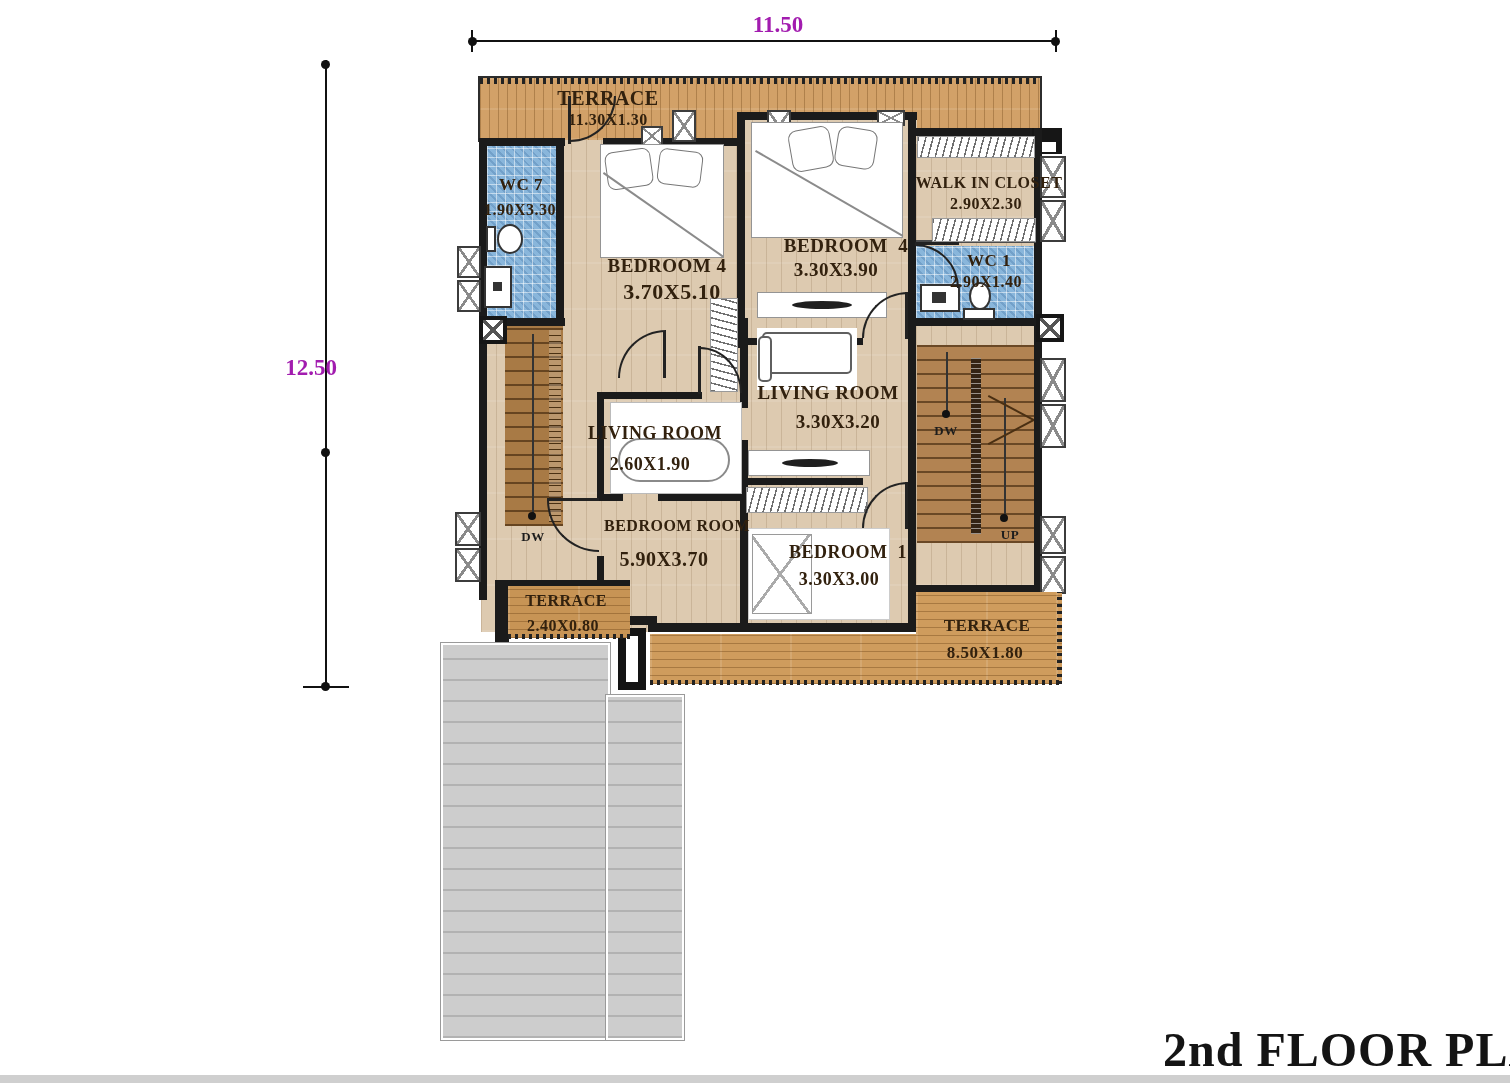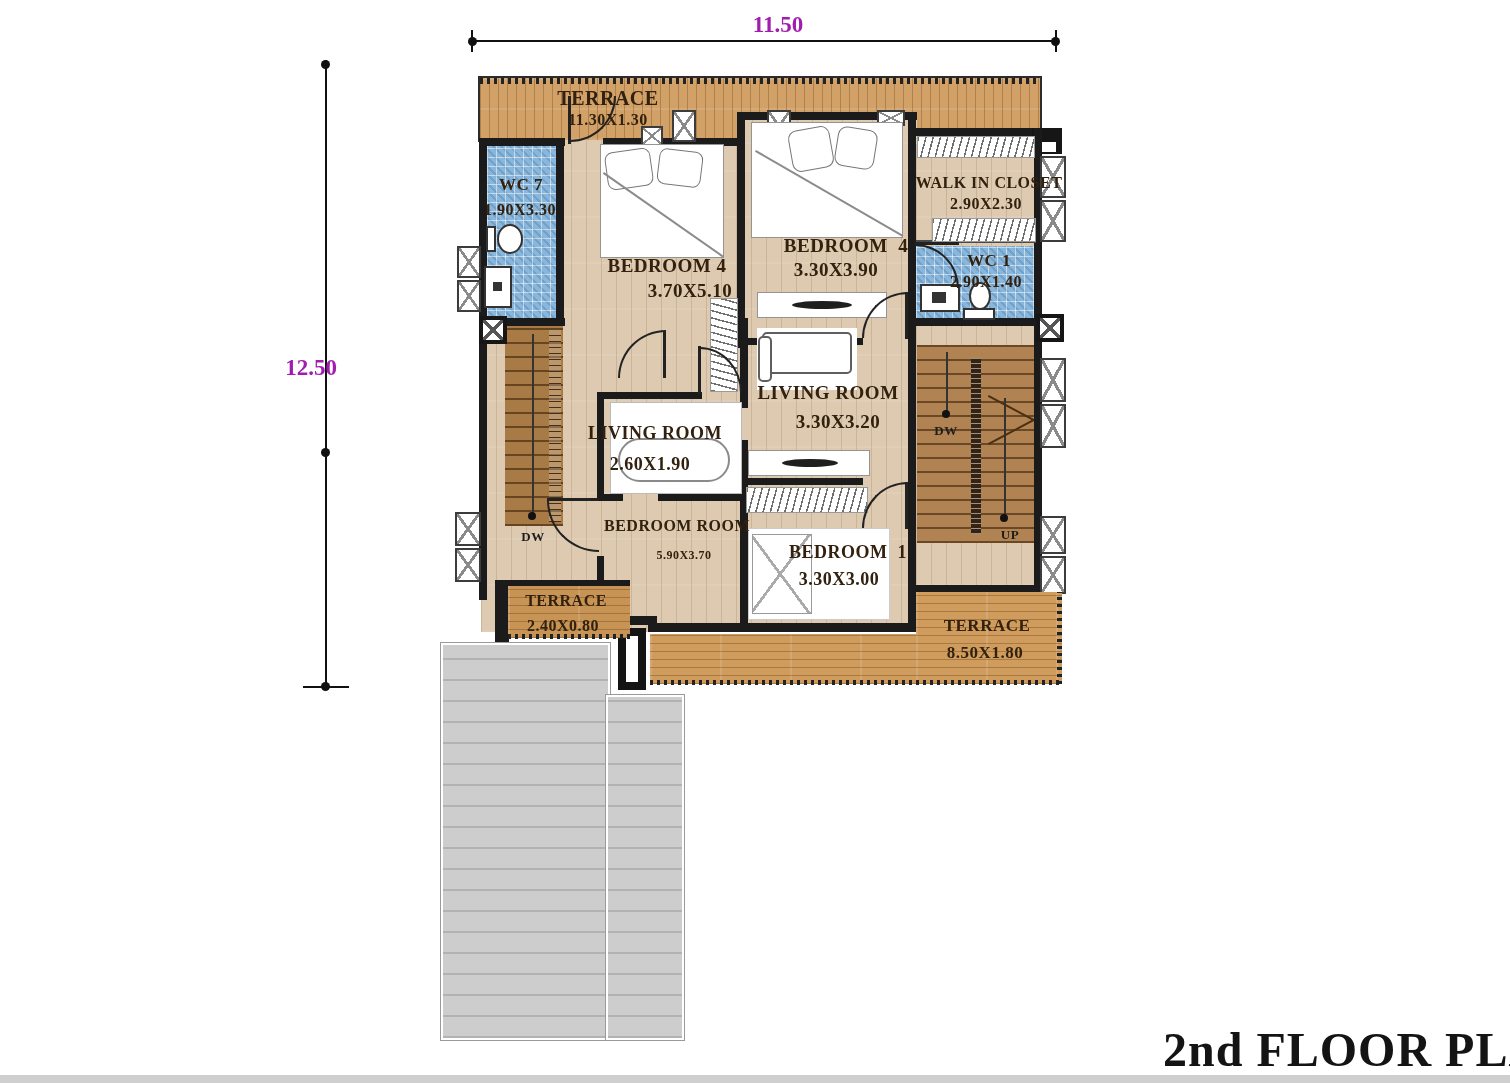--- a/index.html
+++ b/index.html
@@ -210,39 +210,39 @@
   <div class="abs roof" style="left:443px;top:645px;width:165px;height:393px"></div>
   <div class="abs roof" style="left:608px;top:697px;width:74px;height:341px"></div>
 
   <div class="lbl" style="left:608px;top:88px;font-size:20px">TERRACE</div>
   <div class="lbl" style="left:608px;top:112px;font-size:16px">11.30X1.30</div>
 
   <div class="lbl" style="left:521px;top:176px;font-size:17px">WC 7</div>
   <div class="lbl" style="left:520px;top:202px;font-size:16px">1.90X3.30</div>
 
   <div class="lbl" style="left:667px;top:256px;font-size:19px">BEDROOM 4</div>
-  <div class="lbl" style="left:690px;top:281px;font-size:19px">3.70X5.10</div>
+  <div class="lbl" style="left:672px;top:281px;font-size:22px">3.70X5.10</div>
 
   <div class="lbl" style="left:846px;top:236px;font-size:19px">BEDROOM  4</div>
   <div class="lbl" style="left:836px;top:260px;font-size:19px">3.30X3.90</div>
 
   <div class="lbl" style="left:989px;top:175px;font-size:16px">WALK IN CLOSET</div>
   <div class="lbl" style="left:986px;top:196px;font-size:16px">2.90X2.30</div>
 
   <div class="lbl" style="left:989px;top:252px;font-size:17px">WC 1</div>
   <div class="lbl" style="left:986px;top:274px;font-size:16px">2.90X1.40</div>
 
   <div class="lbl" style="left:828px;top:383px;font-size:19px">LIVING ROOM</div>
   <div class="lbl" style="left:838px;top:412px;font-size:19px">3.30X3.20</div>
 
   <div class="lbl" style="left:655px;top:424px;font-size:18px">LIVING ROOM</div>
   <div class="lbl" style="left:650px;top:455px;font-size:18px">2.60X1.90</div>
 
   <div class="lbl" style="left:677px;top:518px;font-size:16px">BEDROOM ROOM</div>
-  <div class="lbl" style="left:684px;top:549px;font-size:12px">5.90X3.70</div>
+  <div class="lbl" style="left:664px;top:549px;font-size:20px">5.90X3.70</div>
 
   <div class="lbl" style="left:848px;top:543px;font-size:18px">BEDROOM  1</div>
   <div class="lbl" style="left:839px;top:570px;font-size:18px">3.30X3.00</div>
 
   <div class="lbl" style="left:566px;top:593px;font-size:16px">TERRACE</div>
   <div class="lbl" style="left:563px;top:618px;font-size:16px">2.40X0.80</div>
 
   <div class="lbl" style="left:987px;top:617px;font-size:17px">TERRACE</div>
   <div class="lbl" style="left:985px;top:644px;font-size:17px">8.50X1.80</div>
 

